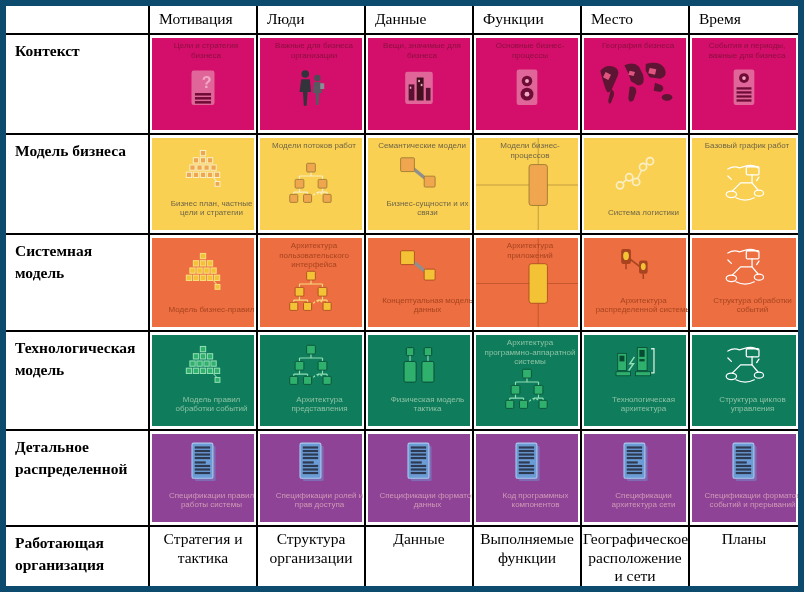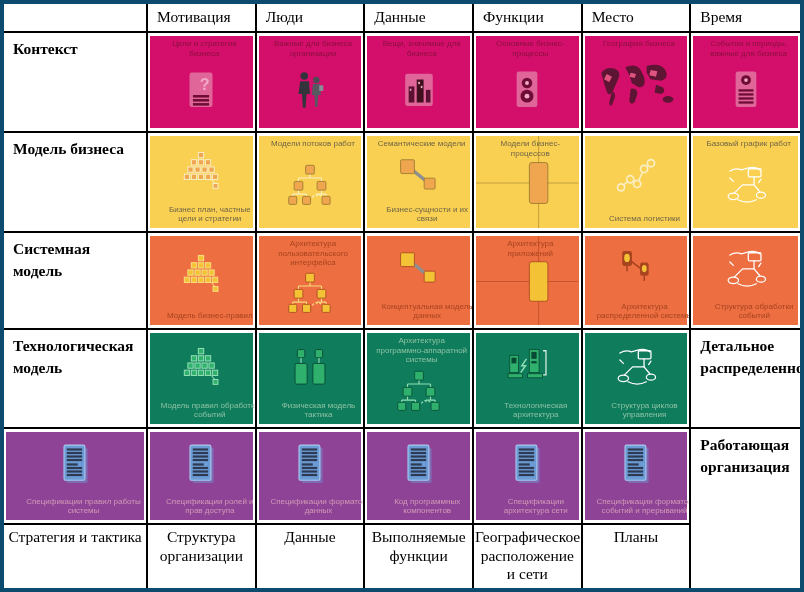--- a/index.html
+++ b/index.html
@@ -1,33 +1,33 @@
 <!DOCTYPE html>
 <html><head>
 <meta charset="utf-8">
 <style>
   html,body{margin:0;padding:0;background:#fff;}
   *{box-sizing:border-box;}
   .wrap{width:804px;height:592px;font-family:"Liberation Serif",serif;background:#fff;
         display:grid;grid-template-columns:144px repeat(6,1fr);
         grid-template-rows:29px 100px 100px 97px 99px 96px 1fr;
-        border:4px solid #0c4a6e;}
+        border:6px solid #0c4a6e;}
   .c{border-right:2px solid #000;border-bottom:2px solid #000;overflow:hidden;background:#fff;}
   .c:nth-child(7n){border-right:none;}
   .hcell{font-size:15.5px;padding:4px 2px 0 9px;white-space:nowrap;}
   .rowlab{font-size:15.5px;padding:5px 4px 0 9px;line-height:1.45;font-weight:bold;}
   .fcell{font-size:15.5px;text-align:center;padding:3px 1px 16px 1px;line-height:1.2;border-bottom:none;}
   .flab{border-bottom:none;}
   .cell{padding:0;}
   .block{margin:3px 2px 3px 2px;height:calc(100% - 6px);background:var(--bg);
          display:flex;flex-direction:column;align-items:center;justify-content:space-between;
          position:relative;}
   .lt,.lb{font-family:"Liberation Sans",sans-serif;font-size:8px;line-height:1.2;
           color:var(--tx);text-align:center;padding:3px 2px 2px 8px;width:100%;z-index:2;}
-  .lb{padding:2px 2px 4px 2px;margin-left:17px;}
+  .lb{padding:2px 2px 12px 2px;margin-left:17px;}
   .iw{flex:1;display:flex;align-items:center;justify-content:center;min-height:0;width:100%;}
   .ic{width:46px;height:46px;}
   .ic.map{width:92px;height:48px;}
   .ic.spec{width:44px;height:50px;}
   .ic.full{position:absolute;left:0;top:0;width:100%;height:100%;z-index:1;}
   svg.defs{position:absolute;width:0;height:0;}
 </style>
 </head>
 <body>
 
@@ -416,20 +416,31 @@
           </svg>
         </div>
     <div class="lb">Модель правил обработки событий</div>
       </div>
     </div>
   <div class="c cell" style="--bg: #0f7c5c; --tx: #8cc3a4; --a: #2fb16d; --b: #90dfb2; --d: #074a33;">
       <div class="block">
     <div class="lt"></div>
     <div class="iw">
           <svg class="ic">
+            <use href="#i-org"></use>
+          </svg>
+        </div>
+    <div class="lb">Архитектура представления</div>
+      </div>
+    </div>
+  <div class="c cell" style="--bg: #0f7c5c; --tx: #8cc3a4; --a: #2fb16d; --b: #90dfb2; --d: #074a33;">
+      <div class="block">
+    <div class="lt"></div>
+    <div class="iw">
+          <svg class="ic">
             <use href="#i-db"></use>
           </svg>
         </div>
     <div class="lb">Физическая модель тактика</div>
       </div>
     </div>
   <div class="c cell" style="--bg: #0f7c5c; --tx: #8cc3a4; --a: #2fb16d; --b: #90dfb2; --d: #074a33;">
       <div class="block">
     <div class="lt">Архитектура программно-аппаратной системы</div>
     <div class="iw">

